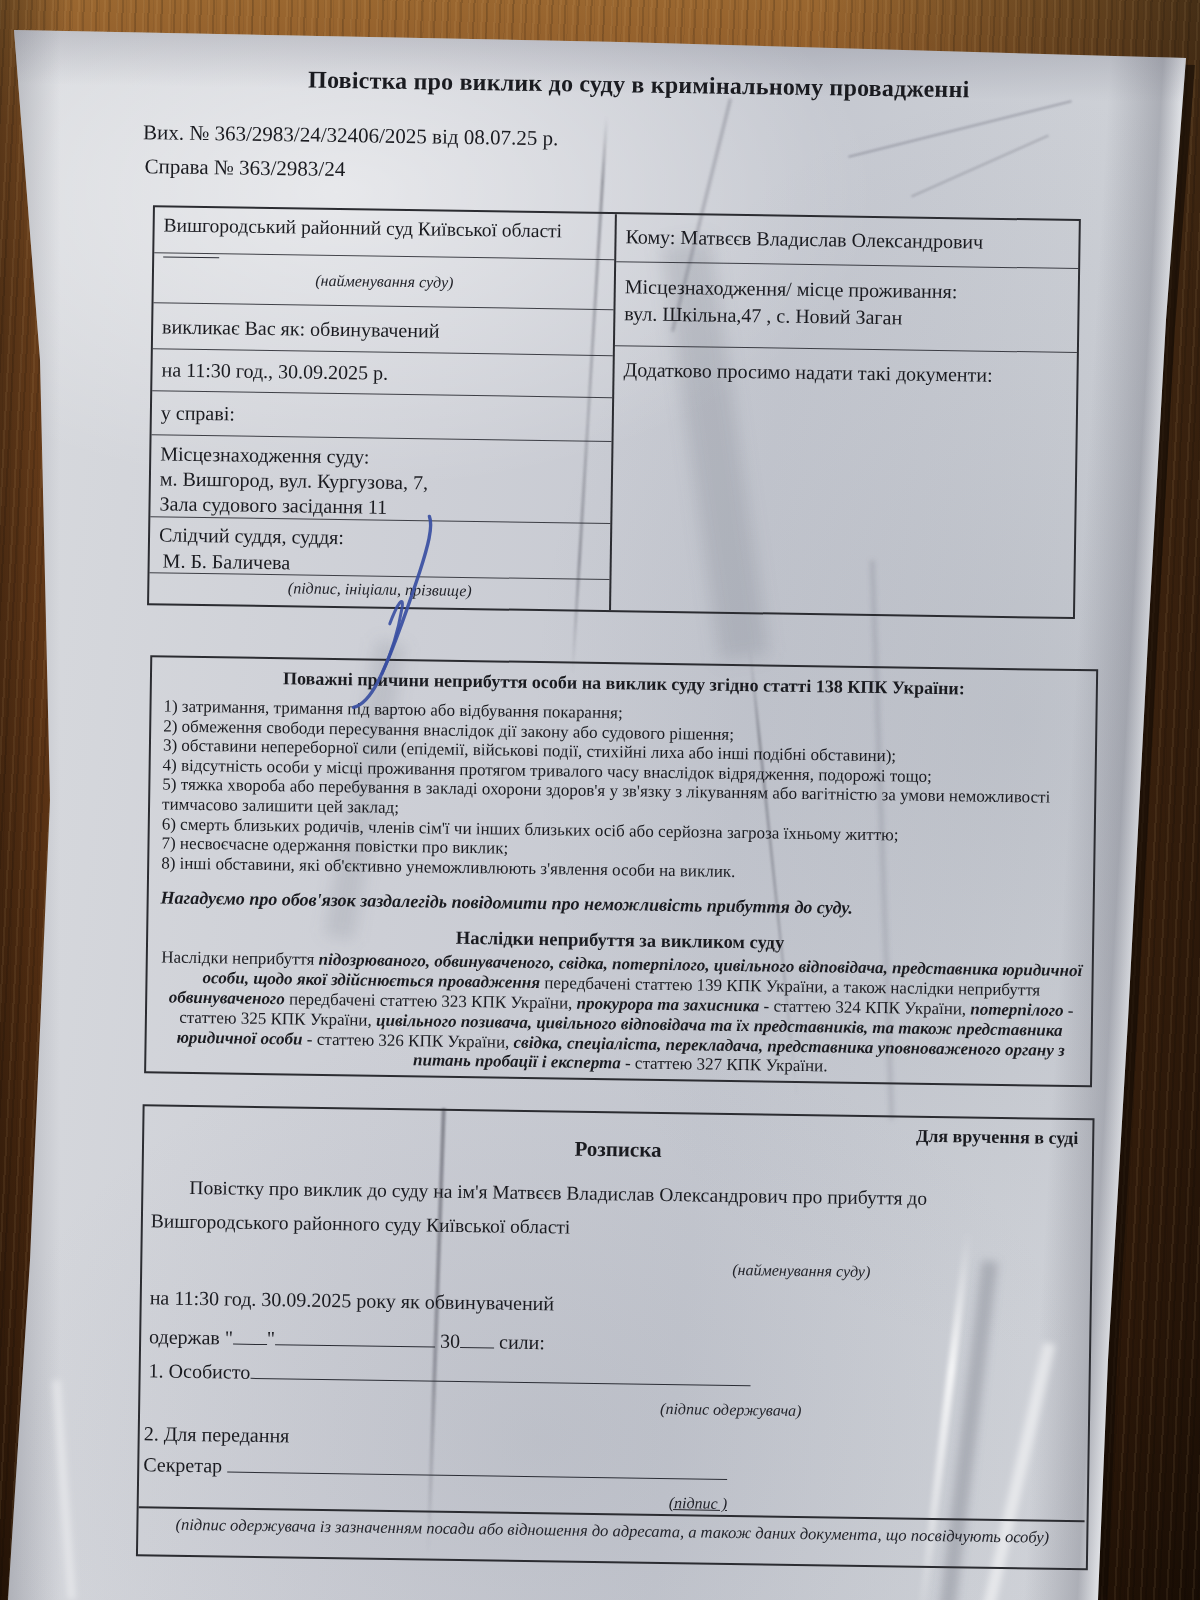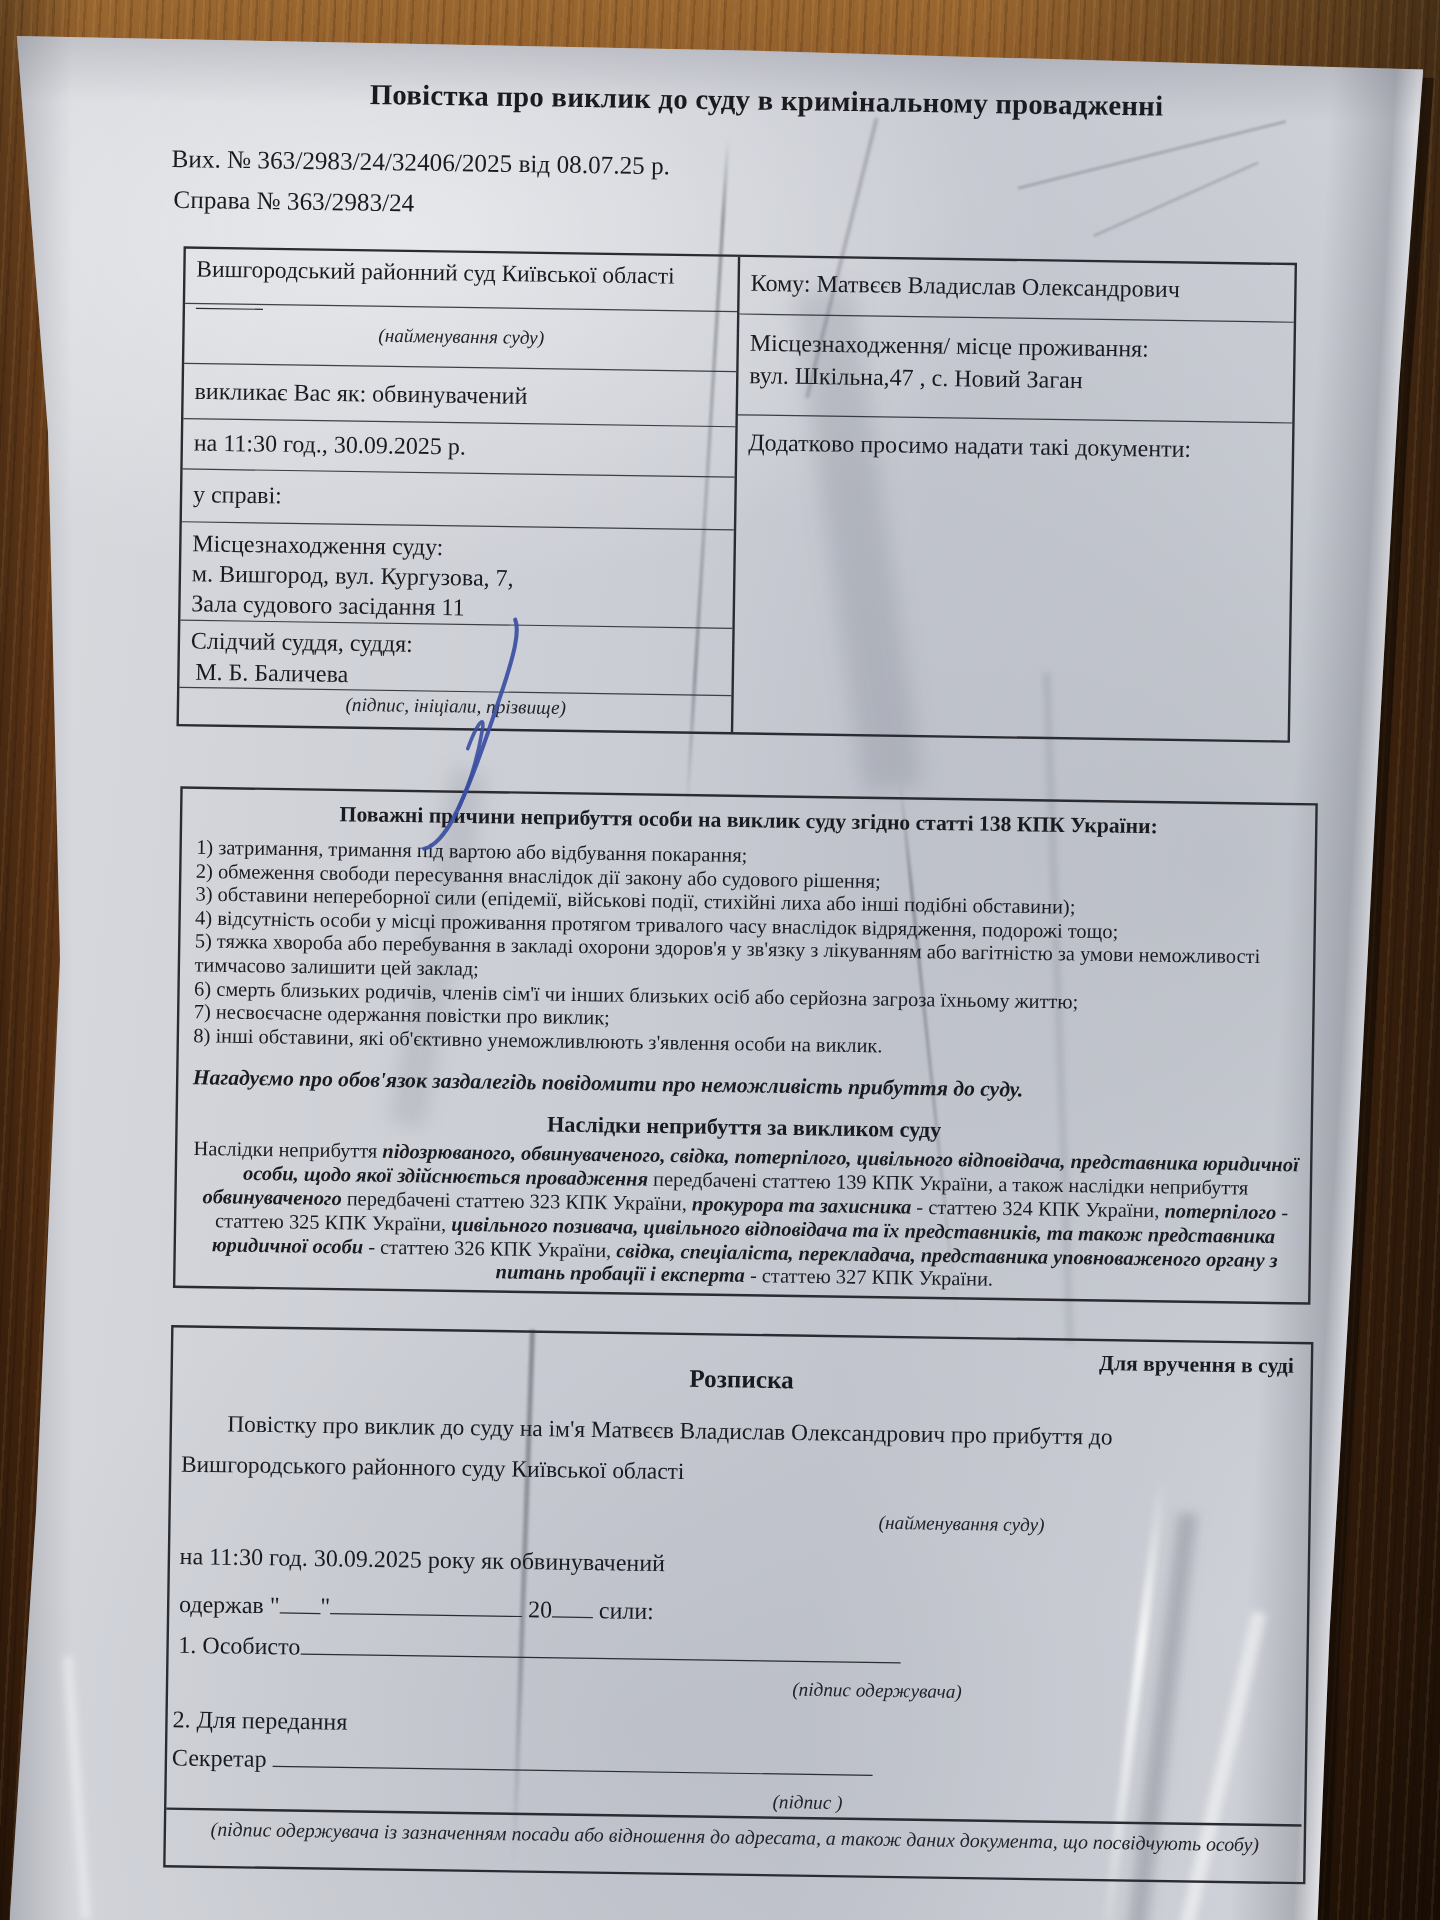--- a/index.html
+++ b/index.html
@@ -80,21 +80,21 @@
   .corner{top:8px;right:14px;font-weight:bold;font-size:18px;}
   .rhead{top:24px;left:0;width:100%;text-align:center;font-weight:bold;font-size:21px;}
   .rbody{top:64px;left:8px;width:900px;font-size:19.5px;line-height:34px;text-indent:38px;margin:0;}
   .ccap{top:146px;left:590px;}
   .rl1{top:180px;left:8px;font-size:20px;}
   .rl2{top:216px;left:8px;font-size:20px;}
   .rl3{top:250px;left:8px;font-size:20px;}
   .rcap1{top:286px;left:520px;}
   .rl4{top:316px;left:4px;font-size:20px;}
   .rl5{top:344px;left:4px;font-size:20px;}
-  .rcap2{top:380px;left:505px;}
+  .rcap2{top:380px;left:530px;text-decoration:underline;}
   .sep{top:400px;left:0;width:946px;border-bottom:2px solid #2b2c31;}
   .bcap{top:408px;left:0;width:100%;text-align:center;font-size:16.5px;}
   .sig{position:absolute;left:0;top:0;pointer-events:none;}
 </style>
 </head>
 <body>
 
 <div class="photo">
   <div class="wood"></div>
   <div class="grain"></div>
@@ -168,21 +168,21 @@
         <div class="conshead">Наслідки неприбуття за викликом суду</div>
         <p class="cons"><span>Наслідки неприбуття </span><span class="bi">підозрюваного, обвинуваченого, свідка, потерпілого, цивільного відповідача, представника юридичної особи, щодо якої здійснюється провадження</span><span> передбачені статтею 139 КПК України, а також наслідки неприбуття </span><span class="bi">обвинуваченого</span><span> передбачені статтею 323 КПК України, </span><span class="bi">прокурора та захисника</span><span> - статтею 324 КПК України, </span><span class="bi">потерпілого</span><span> - статтею 325 КПК України, </span><span class="bi">цивільного позивача, цивільного відповідача та їх представників, та також представника юридичної особи</span><span> - статтею 326 КПК України, </span><span class="bi">свідка, спеціаліста, перекладача, представника уповноваженого органу з питань пробації і експерта</span><span> - статтею 327  КПК України.</span></p>
       </div>
 
       <div class="abs box box3">
         <div class="abs corner">Для вручення в суді</div>
         <div class="abs rhead">Розписка</div>
         <p class="abs rbody">Повістку про виклик до суду на ім'я  Матвєєв Владислав Олександрович   про прибуття до   Вишгородського районного суду Київської області</p>
         <div class="abs cap ccap">(найменування суду)</div>
         <div class="abs rl1">на 11:30  год. 30.09.2025  року як обвинувачений</div>
-        <div class="abs rl2"><span>одержав "</span><span class="bl" style="width:34px;"></span><span>"</span><span class="bl" style="width:160px;"></span> <span>20</span><span class="bl" style="width:34px;"></span><span> сили:</span></div>
+        <div class="abs rl2"><span>одержав "</span><span class="bl" style="width:34px;"></span><span>"</span><span class="bl" style="width:160px;"></span> <span>30</span><span class="bl" style="width:34px;"></span><span> сили:</span></div>
         <div class="abs rl3"><span>1. Особисто</span><span class="bl" style="width:500px;"></span></div>
         <div class="abs cap rcap1">(підпис одержувача)</div>
         <div class="abs rl4">2. Для передання</div>
         <div class="abs rl5"><span>Секретар</span> <span class="bl" style="width:500px;"></span></div>
         <div class="abs cap rcap2">(підпис )</div>
         <div class="abs sep"></div>
         <div class="abs cap bcap">(підпис одержувача із зазначенням посади або відношення до адресата, а також даних документа, що посвідчують особу)</div>
       </div>
 
       <svg class="sig" width="1200" height="1600" viewBox="0 0 1200 1600">

